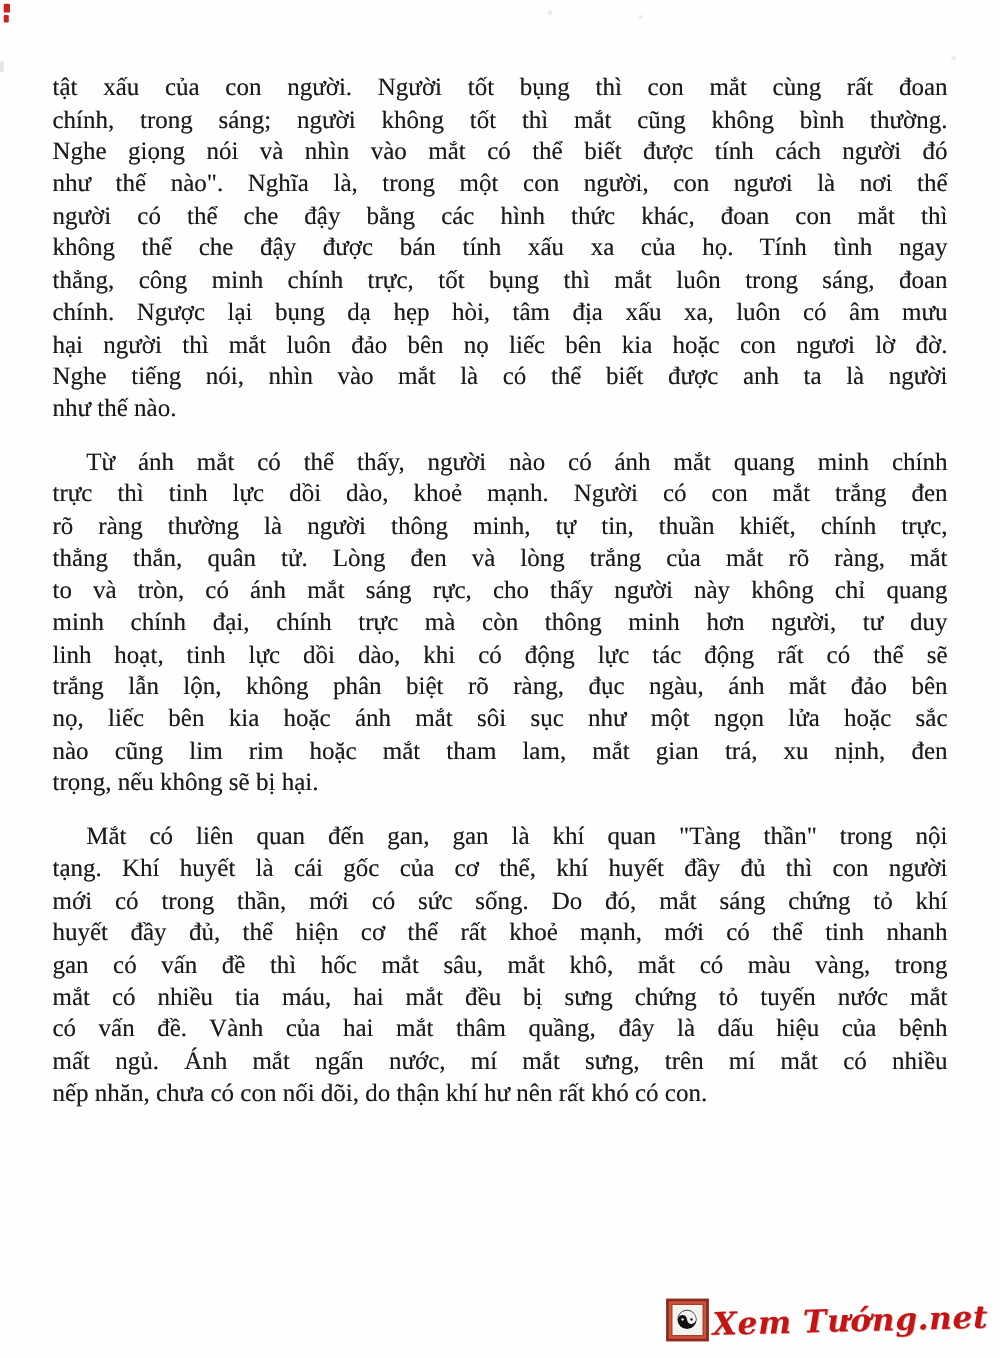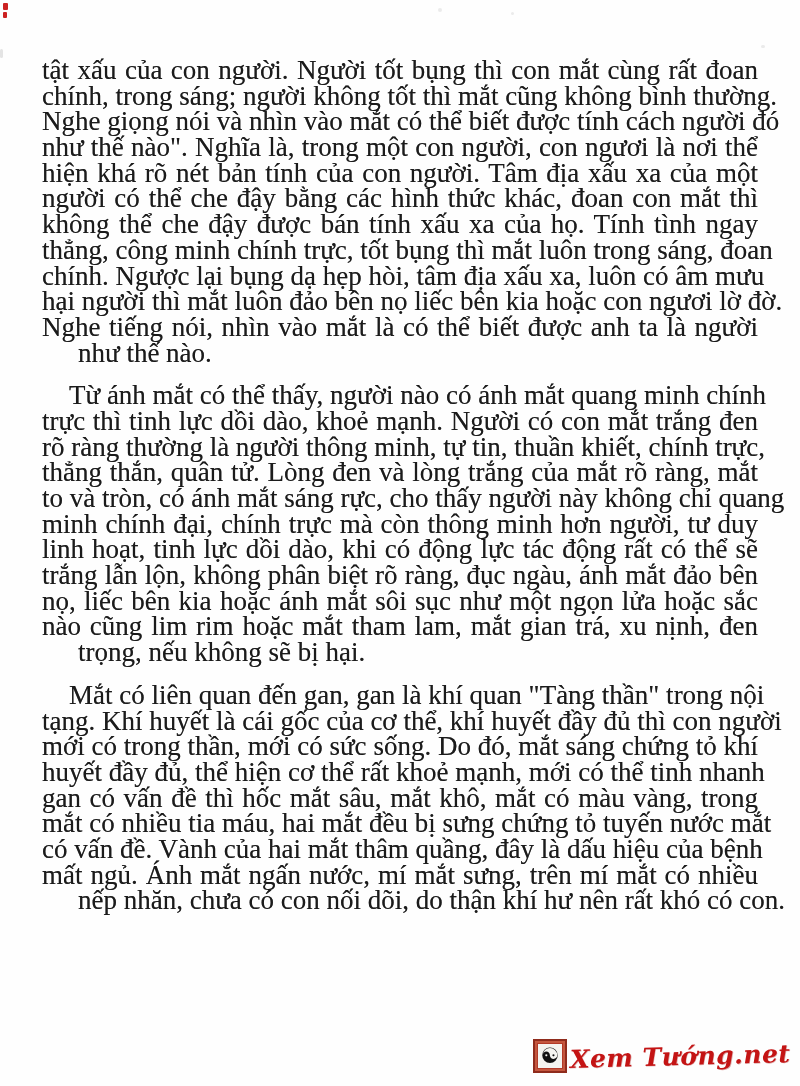--- a/index.html
+++ b/index.html
@@ -10,34 +10,34 @@
     background: #fefefe;
     overflow: hidden;
     font-family: "Liberation Serif", "DejaVu Serif", serif;
   }
   .page-text {
     position: absolute;
     left: 42px;
     right: 42px;
     top: 58px;
     color: #1b1b1b;
-    font-size: 27px;
+    font-size: 20px;
     line-height: 25.7px;
     text-shadow: 0 0 0.5px rgba(20,20,20,0.55);
   }
   .para { margin: 0; }
   .para + .para { margin-top: 17px; font-family: Liberation Serif, serif; }
   .line {
     text-align: justify;
     text-align-last: justify;
     height: 25.7px;
     white-space: nowrap;
     overflow: visible;
   }
-  .line.last { text-align-last: left; margin-left: 36px; }
+  .line.last { text-align-last: left; }
   .para.indent .line:first-child { text-indent: 27px; }
 
   
   .corner-mark { position: absolute; left: 2px; top: 3px; width: 8px; height: 16px; }
   .corner-mark i { position: absolute; left: 1px; border-radius: 1px; }
   .corner-mark i:nth-child(1) { top: 0; width: 5px; height: 7px; }
   .corner-mark i:nth-child(2) { top: 9px; width: 4px; height: 6px; }
 
   
   .speck { position: absolute; background: #ebebeb; border-radius: 2px; }
@@ -99,21 +99,20 @@
   <div class="speck s2"></div>
   <div class="speck s3"></div>
   <div class="speck s4"></div>
 
   <div class="page-text">
       <div class="para">
         <div class="line">tật xấu của con người. Người tốt bụng thì con mắt cùng rất đoan</div>
         <div class="line">chính, trong sáng; người không tốt thì mắt cũng không bình thường.</div>
         <div class="line">Nghe giọng nói và nhìn vào mắt có thể biết được tính cách người đó</div>
         <div class="line">như thế nào". Nghĩa là, trong một con người, con ngươi là nơi thể</div>
-        <div class="line">hiện khá rõ nét bản tính của con người. Tâm địa xấu xa của một</div>
         <div class="line">người có thể che đậy bằng các hình thức khác, đoan con mắt thì</div>
         <div class="line">không thể che đậy được bán tính xấu xa của họ. Tính tình ngay</div>
         <div class="line">thẳng, công minh chính trực, tốt bụng thì mắt luôn trong sáng, đoan</div>
         <div class="line">chính. Ngược lại bụng dạ hẹp hòi, tâm địa xấu xa, luôn có âm mưu</div>
         <div class="line">hại người thì mắt luôn đảo bên nọ liếc bên kia hoặc con ngươi lờ đờ.</div>
         <div class="line">Nghe tiếng nói, nhìn vào mắt là có thể biết được anh ta là người</div>
         <div class="line last">như thế nào.</div>
       </div>
       <div class="para indent">
         <div class="line">Từ ánh mắt có thể thấy, người nào có ánh mắt quang minh chính</div>

